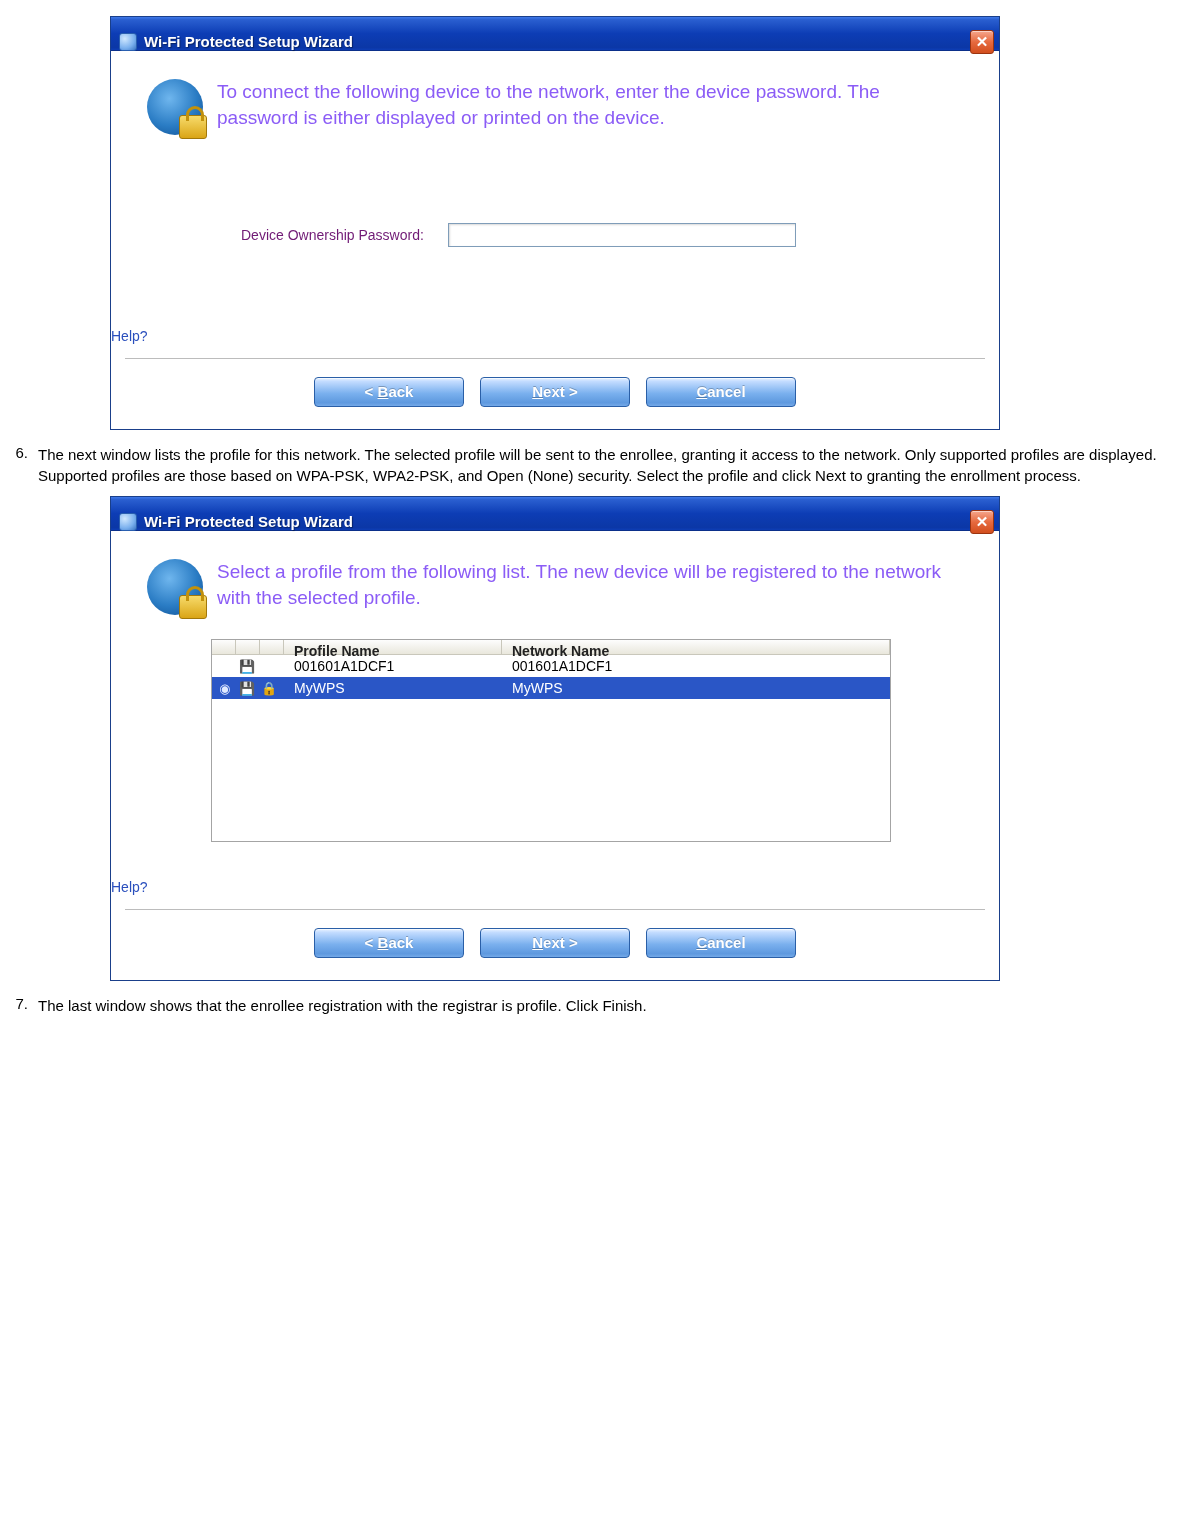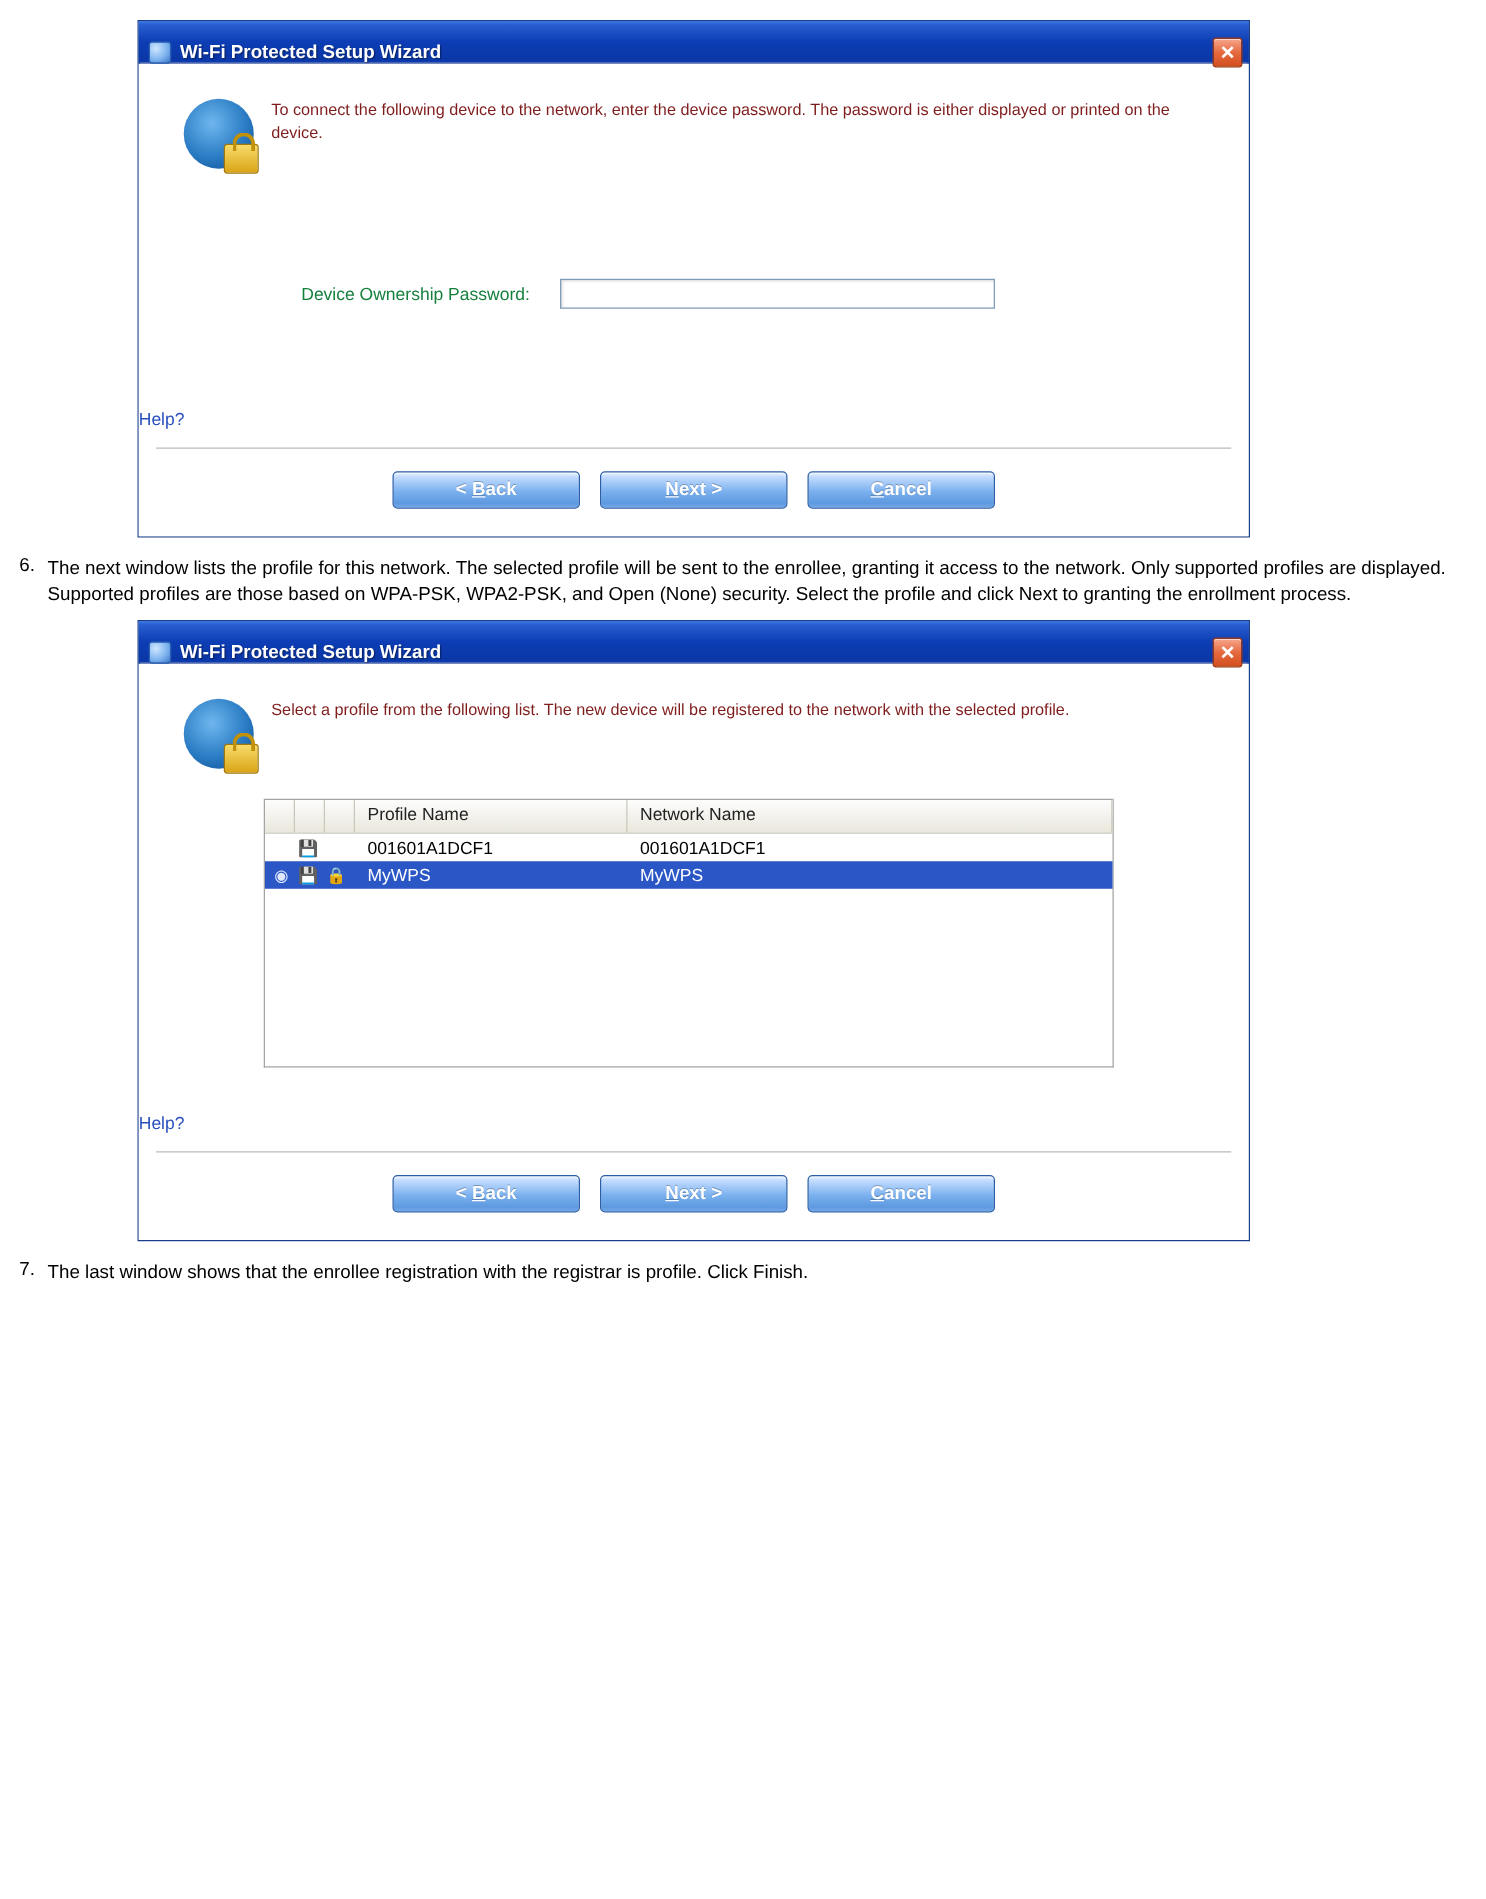--- a/index.html
+++ b/index.html
@@ -100,36 +100,36 @@
       content: "";
       position: absolute;
       top: -10px; left: 6px;
       width: 12px; height: 12px;
       border: 3px solid #c2910c;
       border-bottom: none;
       border-radius: 10px 10px 0 0;
     }
     .info-text {
       font-family: Tahoma, Arial, sans-serif;
-      font-size: 13px;
-      color: #7f1d1d;
+      font-size: 19px;
+      color: #8b5cf6;
       line-height: 1.35;
     }
     .form-area {
       padding: 80px 140px 40px 130px;
     }
     .form-row {
       display: flex;
       align-items: center;
       gap: 24px;
     }
     .form-label {
       font-family: Tahoma, Arial, sans-serif;
       font-size: 14px;
-      color: #15803d;
+      color: #701a75;
     }
     .form-input {
       width: 348px;
       height: 24px;
       border: 1px solid #7f9db9;
       background: #fff;
       box-shadow: inset 1px 1px 2px rgba(0,0,0,0.15);
       padding: 2px 4px;
       font-family: Tahoma, sans-serif;
       font-size: 13px;
@@ -183,21 +183,22 @@
       border-top: none;
       background: #fff;
       font-family: Tahoma, sans-serif;
       font-size: 14px;
     }
     .pt-head {
       display: flex;
       background: linear-gradient(to bottom, #fdfdfd, #e9e7dc);
       border-top: 1px solid #a4a4a4;
       border-bottom: 1px solid #c9c7bb;
-      height: 28px;
+      height: 16px;
+      font-weight: bold;
     }
     .pt-head .iconcol {
       width: 24px;
       border-right: 1px solid #c9c7bb;
     }
     .pt-head .col {
       padding: 3px 10px 0 10px;
       border-right: 1px solid #c9c7bb;
       color: #222;
     }

